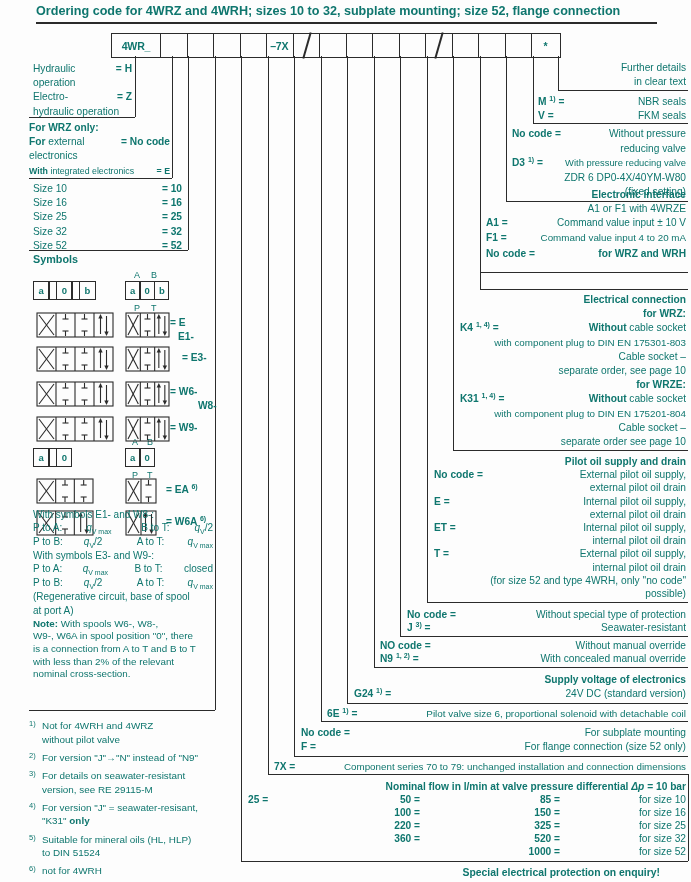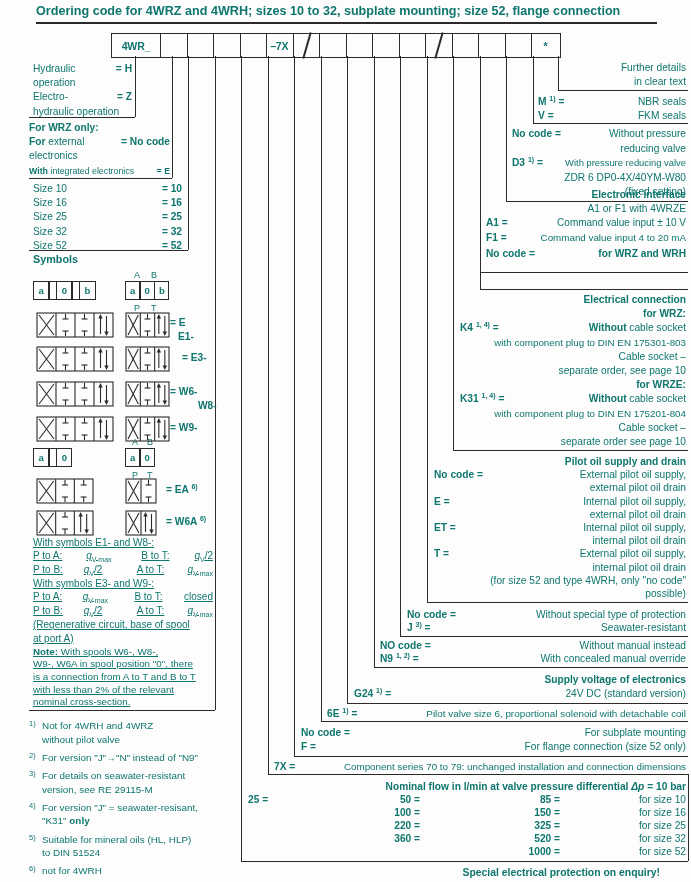--- a/index.html
+++ b/index.html
@@ -411,21 +411,21 @@
           <line x1="3" y1="3" x2="14" y2="23"></line>
           <line x1="14" y1="3" x2="3" y2="23"></line>
           <line x1="20.5" y1="22" x2="20.5" y2="5"></line>
           <path d="M 20.5 2 l -2.2 4.5 l 4.4 0 z" fill="#2b2b2b" stroke="none"></path>
           <line x1="26.5" y1="4" x2="26.5" y2="21"></line>
           <path d="M 26.5 24 l -2.2 -4.5 l 4.4 0 z" fill="#2b2b2b" stroke="none"></path>
         </svg>
       </div>
     </div>
 
-  <div class="rsec lh13" style="left:33px;top:536px;width:180px;font-size:10px;text-decoration:underline;">
+  <div class="rsec lh13" style="left:33px;top:508px;width:180px;font-size:10px;">
     <div class="ra" style="text-align:left;">With symbols E1- and W8-:</div>
     <div class="flex" style="line-height:14px;">
         <span style="width:44px;">P to A:</span>
         <span style="width:46px;"><i>q</i><sub>V max</sub></span>
         <span style="width:44px;">B to T:</span>
         <span><i>q</i><sub>V</sub><span>/2</span></span>
       </div>
     <div class="flex" style="line-height:14px;">
         <span style="width:44px;">P to B:</span>
         <span style="width:46px;"><i>q</i><sub>V</sub><span>/2</span></span>
@@ -587,21 +587,21 @@
       </div>
     <div class="rl" style="line-height:13.2px;">
         <span class="b"><span>J</span> <sup>3)</sup> <span>=</span></span>
         <span>Seawater-resistant</span>
       </div>
   </div>
 
   <div class="rsec" style="left:380px;top:639px;width:306px;">
     <div class="rl" style="line-height:13.2px;">
         <span class="b">NO code =</span>
-        <span>Without manual instead</span>
+        <span>Without manual override</span>
       </div>
     <div class="rl" style="line-height:13.2px;">
         <span class="b"><span>N9</span> <sup>1, 2)</sup> <span>=</span></span>
         <span>With concealed manual override</span>
       </div>
   </div>
 
   <div class="rsec" style="left:354px;top:673px;width:332px;">
     <div class="ra b" style="line-height:13.6px;">Supply voltage of electronics</div>
     <div class="rl" style="line-height:13.6px;">

